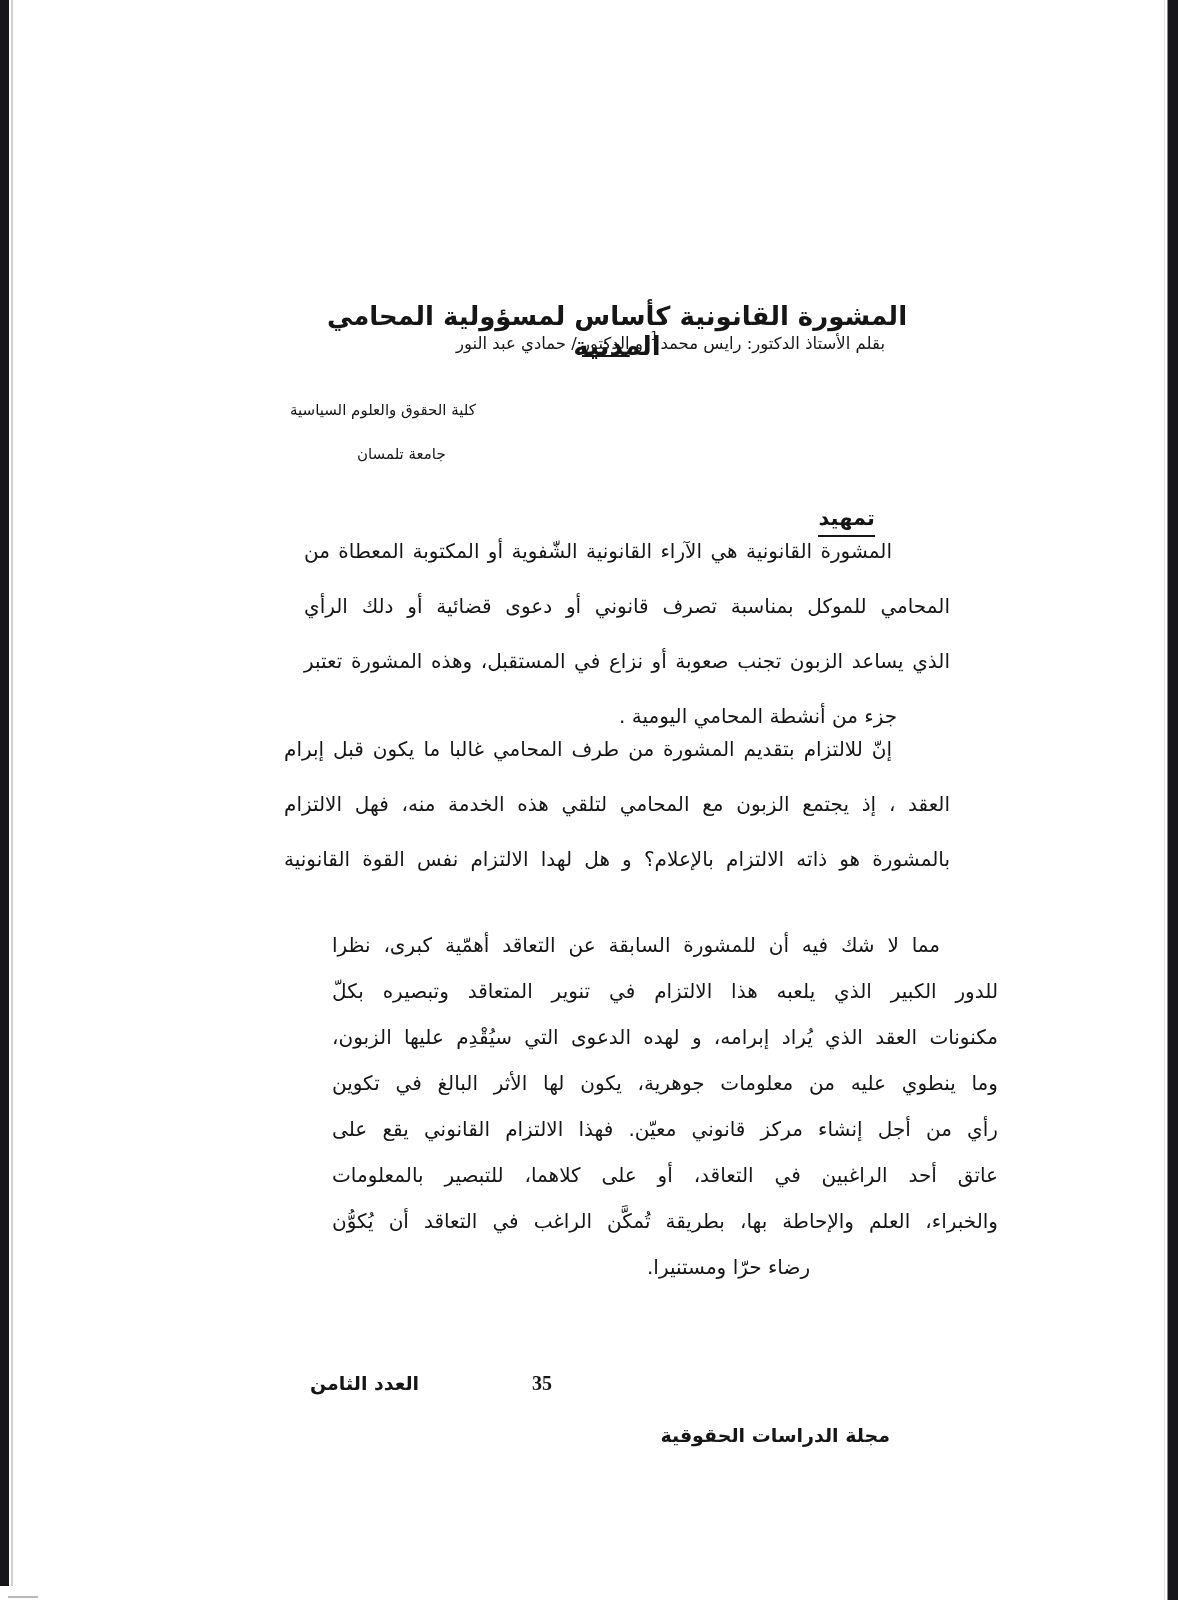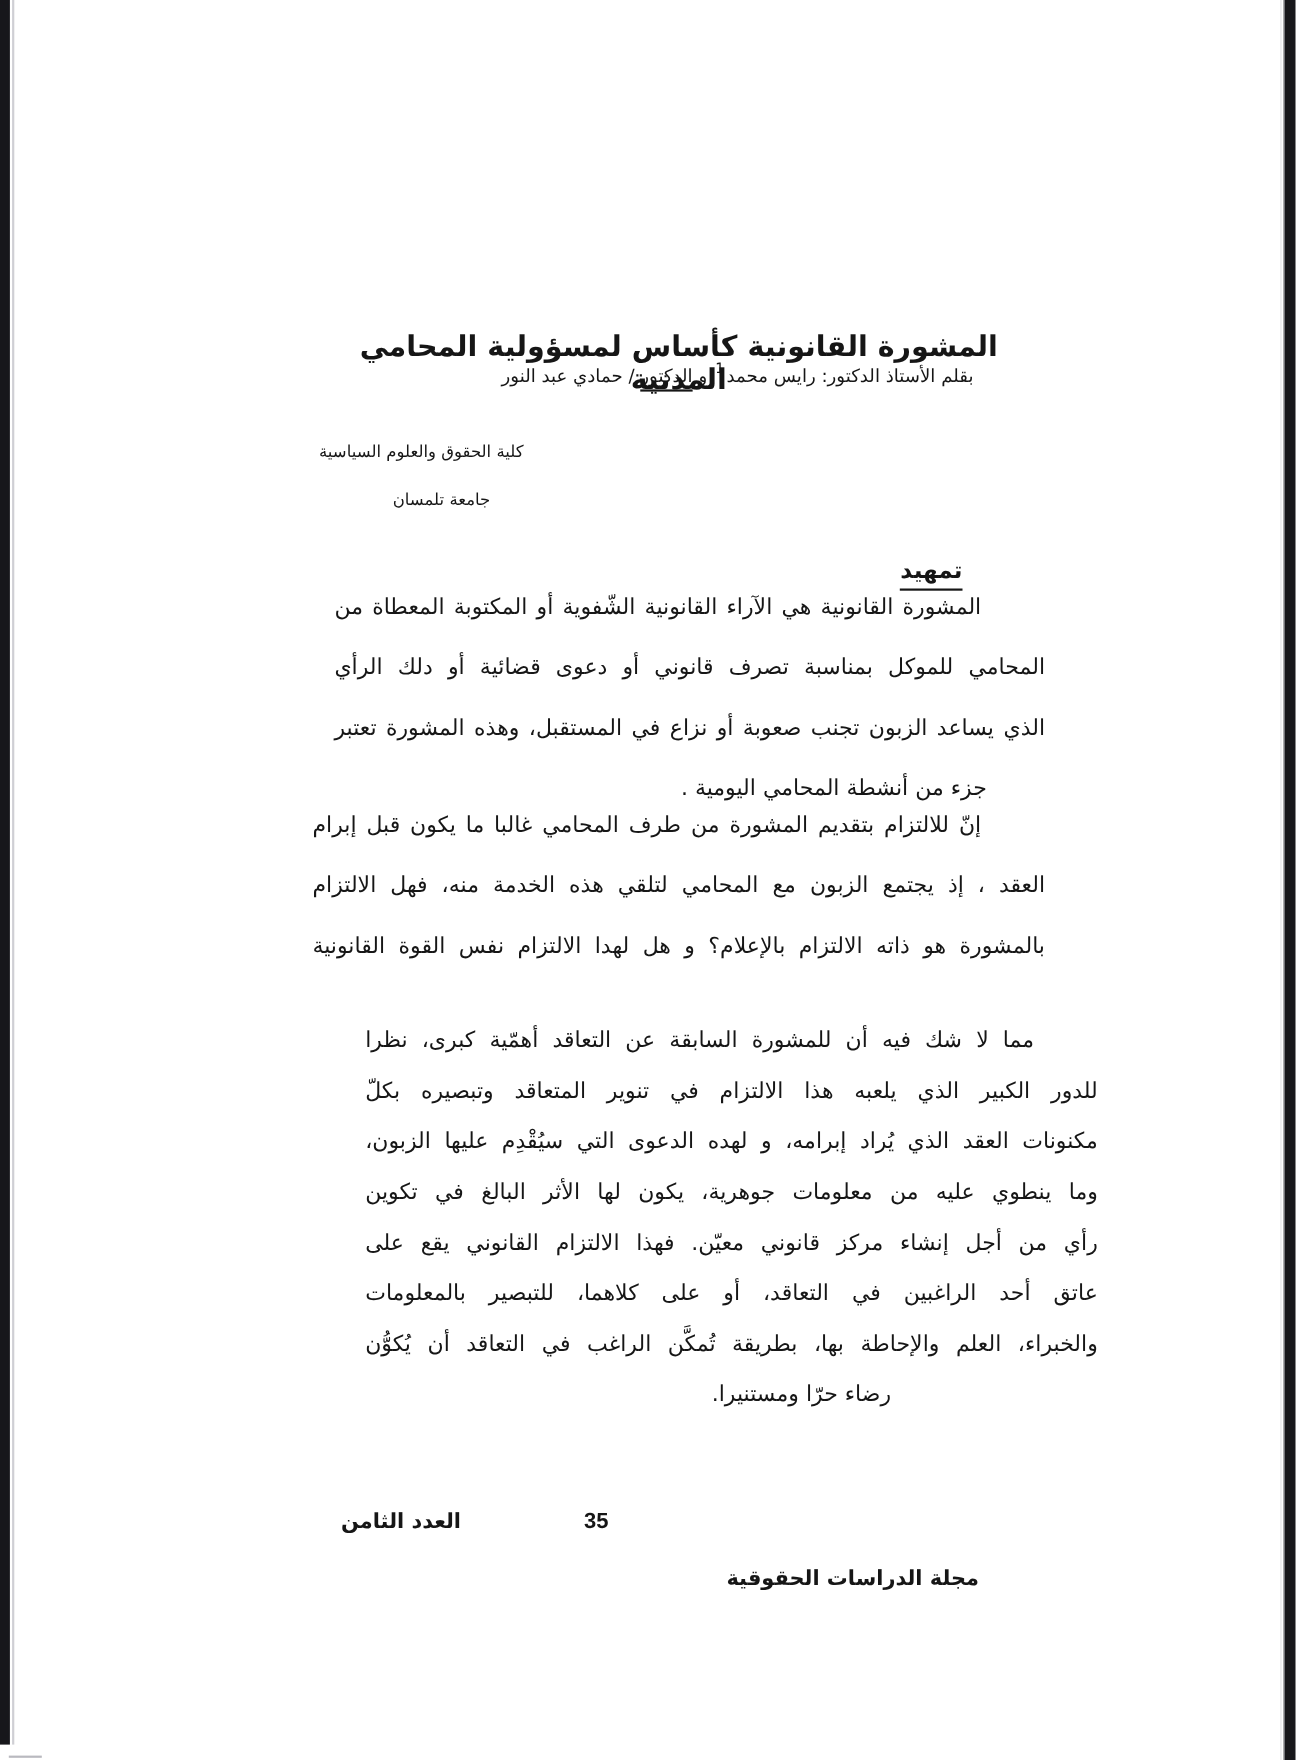--- a/index.html
+++ b/index.html
@@ -29,21 +29,21 @@
   .p1{top:524px;} .p1 .line{line-height:55px;height:55px;margin-left:20px;}
   .p2{top:722px;} .p2 .line{line-height:55px;height:55px;}
   .p3{top:922px;margin-left:48px;} .p3 .line{line-height:46px;height:46px;}
   .line{white-space:nowrap;text-align:justify;text-align-last:justify;}
   .line.first{padding-right:58px;}
   .line.last{text-align:left;text-align-last:left;padding-left:315px;white-space:normal;}
 
   .footer-journal{position:absolute;left:660px;top:1424px;width:230px;text-align:right;
                   font-size:19px;font-weight:bold;}
   .footer-page{position:absolute;left:512px;top:1372px;width:60px;text-align:center;
-               font-size:20px;font-weight:bold;font-family:Liberation Sans, sans-serif;}
+               font-size:20px;font-weight:bold;font-family:Liberation Serif, serif;}
   .footer-issue{position:absolute;left:310px;top:1372px;width:170px;text-align:left;
                 font-size:19px;font-weight:bold;}
 </style>
 </head>
 <body>
 
 <div id="page">
 
   <div class="edge-left"></div>
   <div class="edge-left-hairline"></div>

